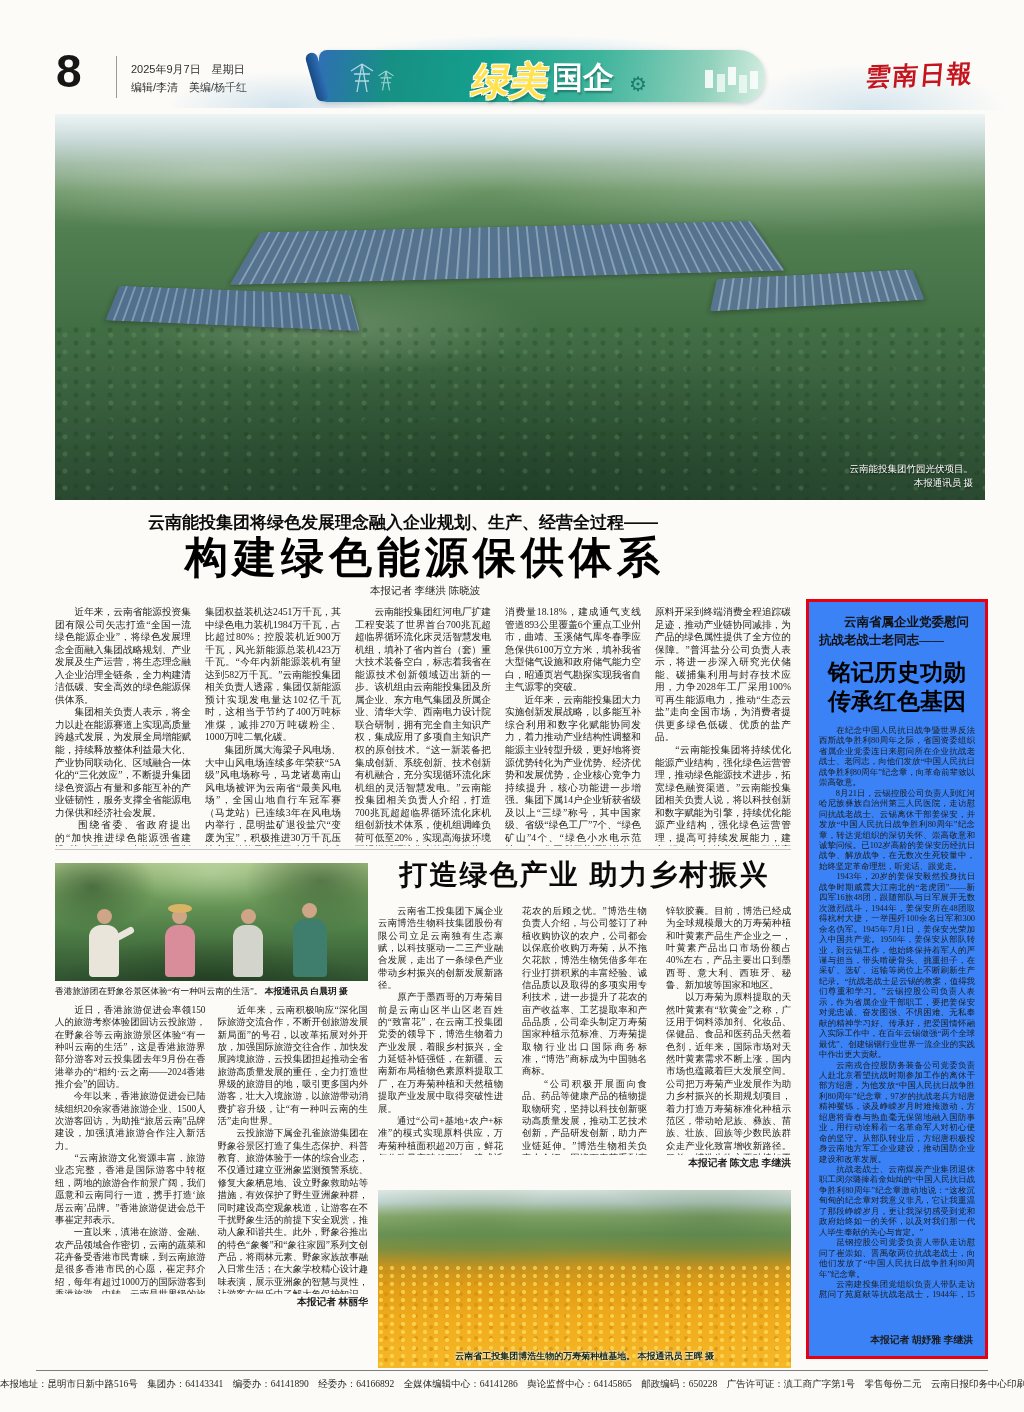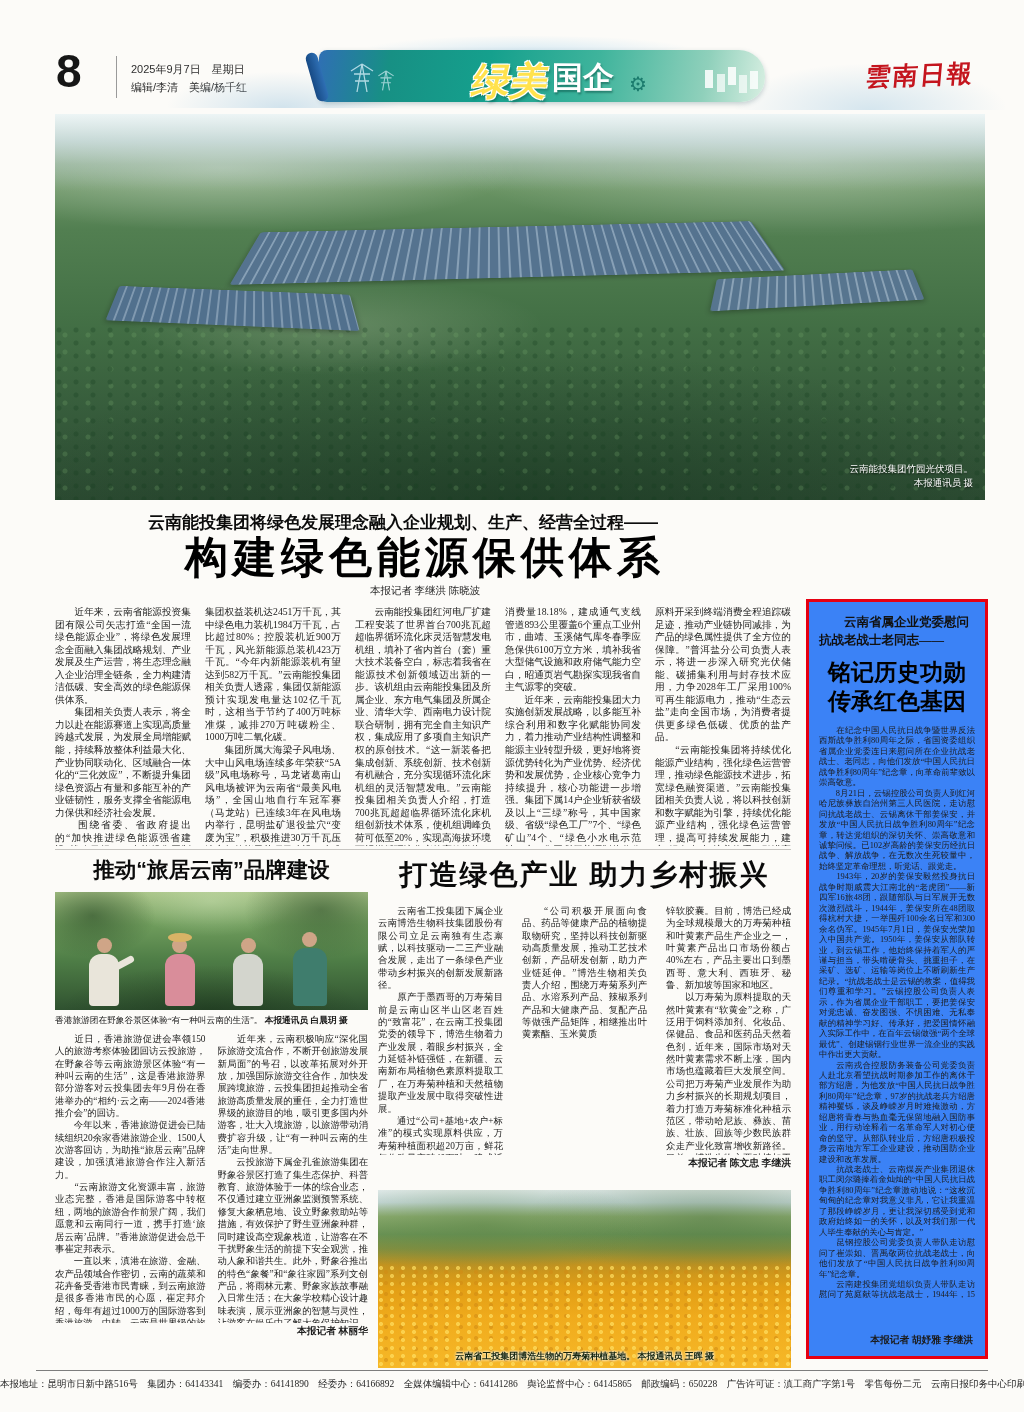--- a/index.html
+++ b/index.html
@@ -208,21 +208,20 @@
     <div class="mcol" data-name="article-column-5">
         <p>原料开采到终端消费全程追踪碳足迹，推动产业链协同减排，为产品的绿色属性提供了全方位的保障。”普洱盐分公司负责人表示，将进一步深入研究光伏储能、碳捕集利用与封存技术应用，力争2028年工厂采用100%可再生能源电力，推动“生态云盐”走向全国市场，为消费者提供更多绿色低碳、优质的盐产品。</p>
         <p>　　“云南能投集团将持续优化能源产业结构，强化绿色运营管理，推动绿色能源技术进步，拓宽绿色融资渠道。”云南能投集团相关负责人说，将以科技创新和数字赋能为引擎，持续优化能源产业结构，强化绿色运营管理，提高可持续发展能力，建立“绿色人才”培养体系，引进高端人才并搭建合作平台，形成安全筑基、廉洁赋能、人才驱动的绿色发展新格局，推动绿色发展提质增效，让绿美生态成为滇国企的鲜明底色与核心竞争力。</p>
       </div>
   </div>
 
   <div class="rule-mid" data-name="section-divider"></div>
 
   <div class="tourism" data-name="tourism-article">
     <div class="t-title" data-name="tourism-article-title">
-      <div data-name="tourism-title-line2">推动“旅居云南”品牌建设</div>
     </div>
     <div class="t-photo" data-name="tourism-photo-tourists">
       <div class="person p1" data-name="tourist-figure">
           <div class="head"></div>
           <div class="body"></div>
         </div>
       <div class="person p2" data-name="tourist-figure">
           <div class="hat"></div>
           <div class="head"></div>
           <div class="body"></div>
@@ -257,20 +256,21 @@
 
   <div class="industry" data-name="industry-article">
     <div class="i-title" data-name="industry-article-title">打造绿色产业  助力乡村振兴</div>
     <div class="i-cols" data-name="industry-article-body">
       <div class="icol" data-name="industry-column-1">
           <p>　　云南省工投集团下属企业云南博浩生物科技集团股份有限公司立足云南独有生态禀赋，以科技驱动一二三产业融合发展，走出了一条绿色产业带动乡村振兴的创新发展新路径。</p>
           <p>　　原产于墨西哥的万寿菊目前是云南山区半山区老百姓的“致富花”，在云南工投集团党委的领导下，博浩生物着力产业发展，着眼乡村振兴，全力延链补链强链，在新疆、云南新布局植物色素原料提取工厂，在万寿菊种植和天然植物提取产业发展中取得突破性进展。</p>
           <p>　　通过“公司+基地+农户+标准”的模式实现原料供应，万寿菊种植面积超20万亩，鲜花年收购量突破40万吨，建成近200个万寿菊鲜花种植技术推广（收购）点，博浩生物切实解决了</p>
         </div>
       <div class="icol" data-name="industry-column-2">
+          <p>花农的后顾之忧。”博浩生物负责人介绍，与公司签订了种植收购协议的农户，公司都会以保底价收购万寿菊，从不拖欠花款，博浩生物凭借多年在行业打拼积累的丰富经验、诚信品质以及取得的多项实用专利技术，进一步提升了花农的亩产收益率、工艺提取率和产品品质，公司牵头制定万寿菊国家种植示范标准、万寿菊提取物行业出口国际商务标准，“博浩”商标成为中国驰名商标。</p>
           <p>　　“公司积极开展面向食品、药品等健康产品的植物提取物研究，坚持以科技创新驱动高质量发展，推动工艺技术创新，产品研发创新，助力产业链延伸。”博浩生物相关负责人介绍，围绕万寿菊系列产品、水溶系列产品、辣椒系列产品和大健康产品、复配产品等做强产品矩阵，相继推出叶黄素酯、玉米黄质</p>
         </div>
       <div class="icol" data-name="industry-column-3">
           <p>锌软胶囊。目前，博浩已经成为全球规模最大的万寿菊种植和叶黄素产品生产企业之一，叶黄素产品出口市场份额占40%左右，产品主要出口到墨西哥、意大利、西班牙、秘鲁、新加坡等国家和地区。</p>
           <p>　　以万寿菊为原料提取的天然叶黄素有“软黄金”之称，广泛用于饲料添加剂、化妆品、保健品、食品和医药品天然着色剂，近年来，国际市场对天然叶黄素需求不断上涨，国内市场也蕴藏着巨大发展空间。公司把万寿菊产业发展作为助力乡村振兴的长期规划项目，着力打造万寿菊标准化种植示范区，带动哈尼族、彝族、苗族、壮族、回族等少数民族群众走产业化致富增收新路径。目前，博浩生物主要种植加工基地遍布曲靖市、红河哈尼族彝族自治州、文山壮族苗族自治州等州市，带动10万农户近20万群众从事万寿菊种植加工业，在全省范围培养了一批花农，用一朵朵金黄色的万寿菊添彩民族团结进步道路。</p>
         </div>
     </div>
     <div class="i-byline" data-name="industry-article-byline">本报记者 陈文忠 李继洪</div>
     <div class="i-photo" data-name="industry-photo-marigold-field">
       <div class="i-caption" data-name="industry-photo-caption">

